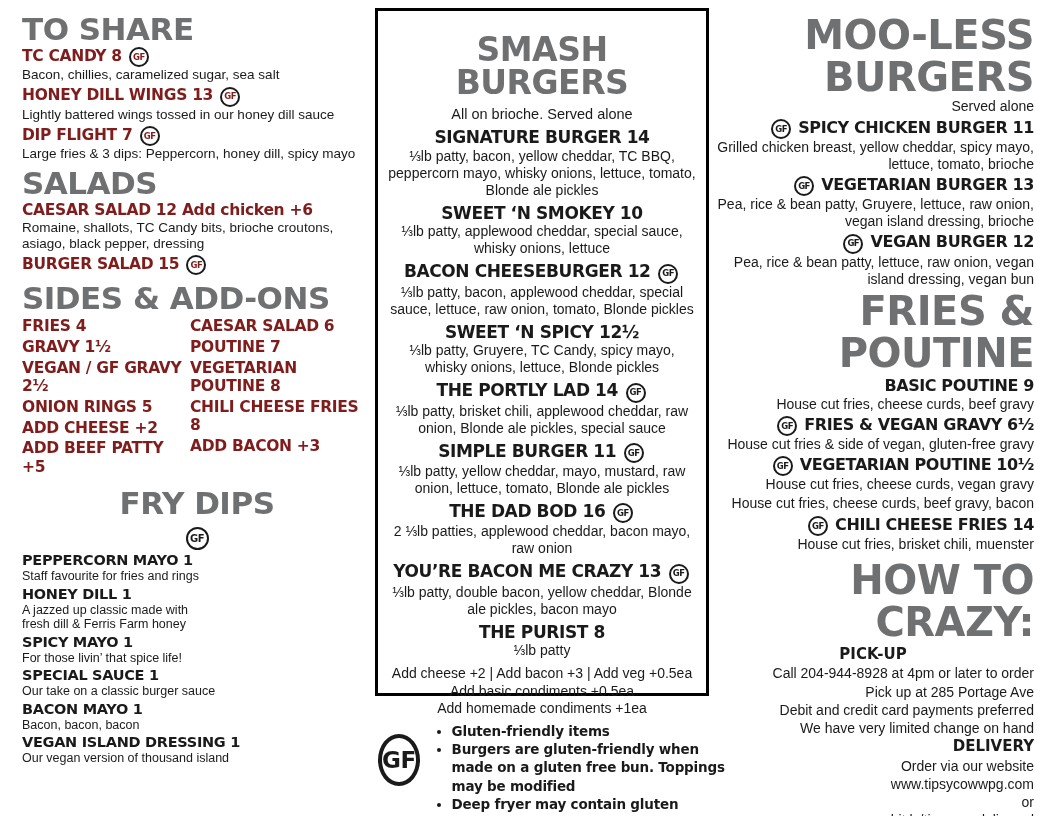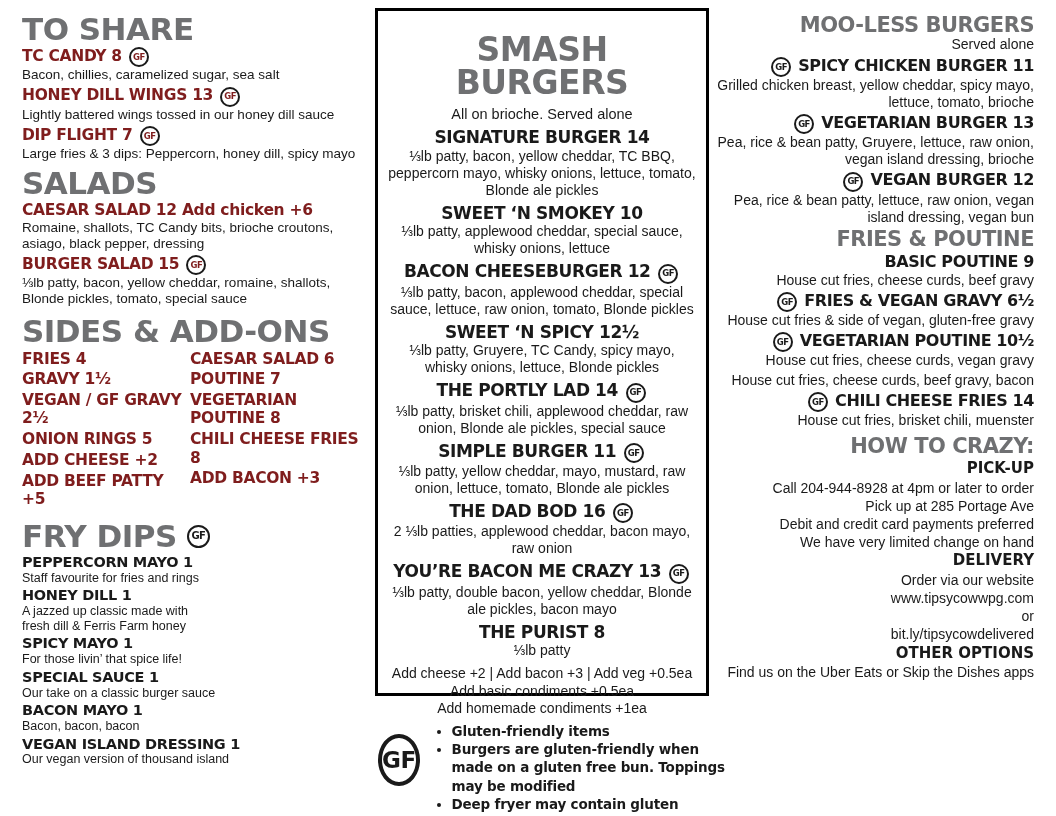--- a/index.html
+++ b/index.html
@@ -87,21 +87,21 @@
     font-weight:bold;font-size:17px;line-height:1.2;letter-spacing:-0.4px;
     margin-top:4px;
   }
   .c-desc{font-size:14px;line-height:1.22;margin-bottom:1px;}
   .c-foot{font-size:14px;line-height:1.25;}
 
   
   .col-right{position:absolute;left:712px;top:14px;width:322px;text-align:right;}
   .r-head{
     font-family:"DejaVu Sans", sans-serif;
-    font-weight:bold;color:#6f7072;font-size:21px;line-height:1.05;
+    font-weight:bold;color:#6f7072;font-size:40px;line-height:1.05;
     letter-spacing:-0.5px;margin:0;
   }
   .r-sub{font-size:14px;line-height:1.25;}
   .r-name{
     font-family:"DejaVu Sans", sans-serif;
     font-weight:bold;font-size:16px;line-height:1.25;letter-spacing:-0.4px;
     margin-top:2px;
   }
   .r-desc{font-size:14px;line-height:1.22;margin-bottom:2px;}
   .r-line{font-size:14px;line-height:1.3;}
@@ -150,21 +150,20 @@
     <div style="margin-top:6px;">
       <div class="sec-head">SALADS</div>
 
       <div class="item-name">CAESAR SALAD 12 Add chicken +6</div>
       <div class="item-desc">Romaine, shallots, TC Candy bits, brioche croutons, asiago, black pepper, dressing</div>
 
       <div class="item-name">
         <span>BURGER SALAD 15</span>
         <span class="gf">GF</span>
       </div>
-      <div class="item-desc">⅓lb patty, bacon, yellow cheddar, romaine, shallots, Blonde pickles, tomato, special sauce</div>
     </div>
 
     <div style="margin-top:8px;">
       <div class="sec-head">SIDES &amp; ADD-ONS</div>
       <div class="sides-grid">
         <div>
           <div class="item-name">FRIES 4</div>
           <div class="item-name">GRAVY 1½</div>
           <div class="item-name">VEGAN / GF GRAVY 2½</div>
           <div class="item-name">ONION RINGS 5</div>
@@ -175,21 +174,21 @@
           <div class="item-name">CAESAR SALAD 6</div>
           <div class="item-name">POUTINE 7</div>
           <div class="item-name">VEGETARIAN POUTINE 8</div>
           <div class="item-name">CHILI CHEESE FRIES 8</div>
           <div class="item-name">ADD BACON +3</div>
         </div>
       </div>
     </div>
 
     <div class="frydips" style="margin-top:10px;">
-      <div class="sec-head" style="display:flex;align-items:center;gap:8px;">
+      <div class="sec-head" style="display:flex;align-items:center;gap:8px;flex-direction:column;">
         <span>FRY DIPS</span>
         <span class="gf" style="border-color:#1a1a1a;color:#1a1a1a;width:19px;height:19px;font-size:10px;">GF</span>
       </div>
 
       <div class="dipname">PEPPERCORN MAYO 1</div>
       <div class="dipdesc">Staff favourite for fries and rings</div>
 
       <div class="dipname">HONEY DILL 1</div>
       <div class="dipdesc" style="white-space:pre-line;">A jazzed up classic made with
 fresh dill &amp; Ferris Farm honey</div>
@@ -307,21 +306,21 @@
       <div class="r-name">
         <span class="gf">GF</span>
         <span>CHILI CHEESE FRIES 14</span>
       </div>
       <div class="r-desc">House cut fries, brisket chili, muenster</div>
     </div>
 
     <div style="margin-top:6px;">
       <div class="r-head">HOW TO CRAZY:</div>
 
-      <div class="r-strong" style="margin-top:2px;">PICK-UP</div>
+      <div class="r-strong" style="margin-top:2px;text-align:center;">PICK-UP</div>
       <div class="r-line">Call 204-944-8928 at 4pm or later to order</div>
       <div class="r-line">Pick up at 285 Portage Ave</div>
       <div class="r-line">Debit and credit card payments preferred</div>
       <div class="r-line">We have very limited change on hand</div>
 
       <div class="r-strong">DELIVERY</div>
       <div class="r-line">Order via our website</div>
       <div class="r-line">www.tipsycowwpg.com</div>
       <div class="r-line">or</div>
       <div class="r-line">bit.ly/tipsycowdelivered</div>

